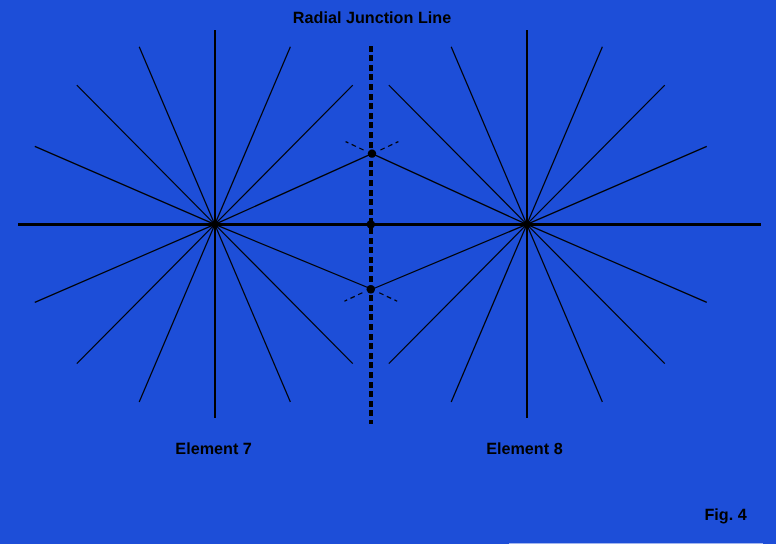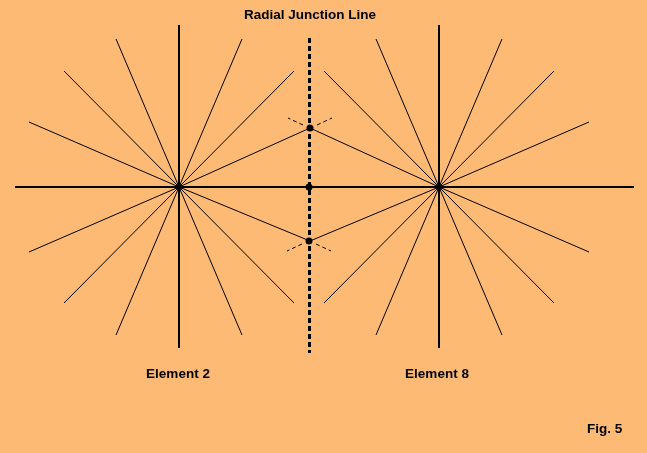--- a/index.html
+++ b/index.html
@@ -4,21 +4,21 @@
 <style>
   html, body {
     margin: 0;
     padding: 0;
     background: #ffffff;
   }
   .canvas {
     position: relative;
     width: 647px;
     height: 453px;
-    background: #fdba74;
+    background: #1d4ed8;
     overflow: hidden;
     font-family: "Liberation Sans", sans-serif;
     color: #000000;
   }
   #diagram {
     position: absolute;
     left: 0;
     top: 0;
     width: 647px;
     height: 453px;
@@ -74,16 +74,16 @@
       <circle cx="439" cy="187" r="3" fill="#000000"></circle>
       <line x1="317" y1="125" x2="332" y2="118" stroke="#000000" stroke-width="1" stroke-dasharray="4 3"></line>
       <line x1="303" y1="125" x2="288" y2="118" stroke="#000000" stroke-width="1" stroke-dasharray="4 3"></line>
       <line x1="316" y1="244" x2="331" y2="251" stroke="#000000" stroke-width="1" stroke-dasharray="4 3"></line>
       <line x1="302" y1="244" x2="287" y2="251" stroke="#000000" stroke-width="1" stroke-dasharray="4 3"></line>
       <circle cx="310" cy="128" r="3.5" fill="#000000"></circle>
       <circle cx="309" cy="187" r="3.5" fill="#000000"></circle>
       <circle cx="309" cy="241" r="3.5" fill="#000000"></circle>
     </svg>
   <div class="txt title">Radial Junction Line</div>
-  <div class="txt lbl-left">Element 2</div>
+  <div class="txt lbl-left">Element 7</div>
   <div class="txt lbl-right">Element 8</div>
-  <div class="txt fig">Fig. 5</div>
+  <div class="txt fig">Fig. 4</div>
 </div>
 
 </body></html>

